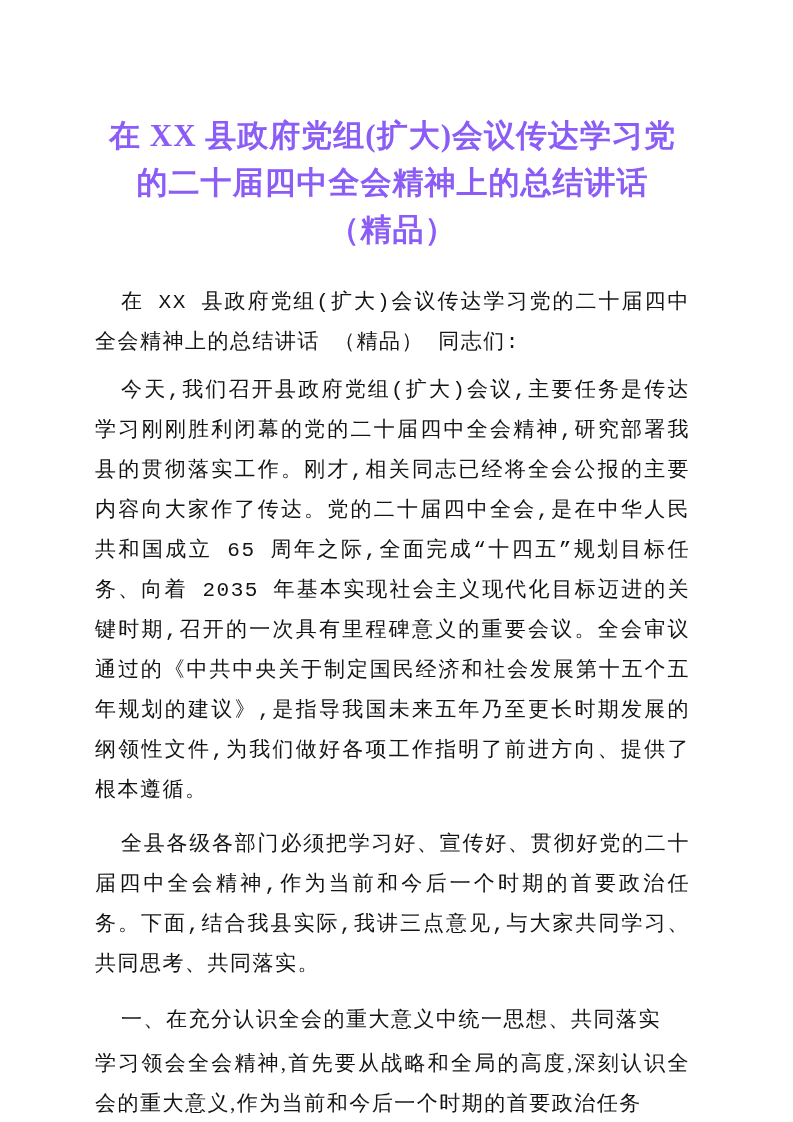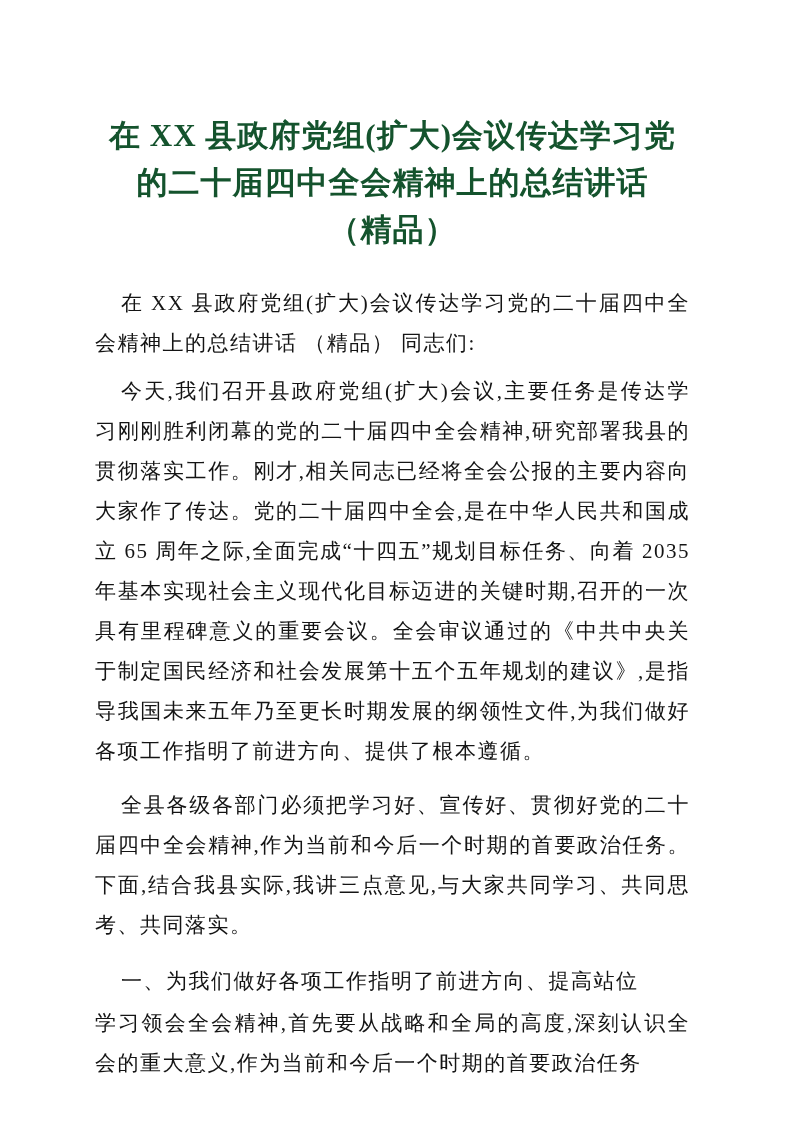--- a/index.html
+++ b/index.html
@@ -20,46 +20,46 @@
     color: #141414;
   }
   .doc-title {
     margin: 0 0 30px 0;
     padding: 0 10px;
     font-size: 31px;
     font-weight: bold;
     line-height: 47px;
     text-align: center;
     letter-spacing: 1px;
-    color: #14532d;
+    color: #8b5cf6;
   }
   .para {
     margin: 0;
     font-size: 21px;
     line-height: 40px;
     text-align: justify;
     text-align-last: left;
     letter-spacing: 1.5px;
     word-break: break-all;
   }
-  .para.indent { text-indent: 26px; }
+  .para.indent { text-indent: 26px; font-family: Liberation Mono, monospace; }
   .para.p1 { margin-bottom: 8px; }
   .para.p2 { margin-bottom: 14px; }
   .para.p3 { margin-bottom: 16px; }
   .para.p4 { margin-bottom: 2px; }
   .para.p5 { margin-bottom: 0; }
 </style>
 </head>
 <body>
 
 <div class="page">
   <h1 class="doc-title">在 XX 县政府党组(扩大)会议传达学习党的二十届四中全会精神上的总结讲话（精品）</h1>
 
   <p class="para indent p1">在 XX 县政府党组(扩大)会议传达学习党的二十届四中全会精神上的总结讲话 （精品） 同志们:</p>
 
   <p class="para indent p2">今天,我们召开县政府党组(扩大)会议,主要任务是传达学习刚刚胜利闭幕的党的二十届四中全会精神,研究部署我县的贯彻落实工作。刚才,相关同志已经将全会公报的主要内容向大家作了传达。党的二十届四中全会,是在中华人民共和国成立 65 周年之际,全面完成“十四五”规划目标任务、向着 2035 年基本实现社会主义现代化目标迈进的关键时期,召开的一次具有里程碑意义的重要会议。全会审议通过的《中共中央关于制定国民经济和社会发展第十五个五年规划的建议》,是指导我国未来五年乃至更长时期发展的纲领性文件,为我们做好各项工作指明了前进方向、提供了根本遵循。</p>
 
   <p class="para indent p3">全县各级各部门必须把学习好、宣传好、贯彻好党的二十届四中全会精神,作为当前和今后一个时期的首要政治任务。下面,结合我县实际,我讲三点意见,与大家共同学习、共同思考、共同落实。</p>
 
-  <p class="para indent p4">一、为我们做好各项工作指明了前进方向、提高站位</p>
+  <p class="para indent p4">一、在充分认识全会的重大意义中统一思想、共同落实</p>
 
   <p class="para p5">学习领会全会精神,首先要从战略和全局的高度,深刻认识全会的重大意义,作为当前和今后一个时期的首要政治任务</p>
 </div>
 
 </body></html>

